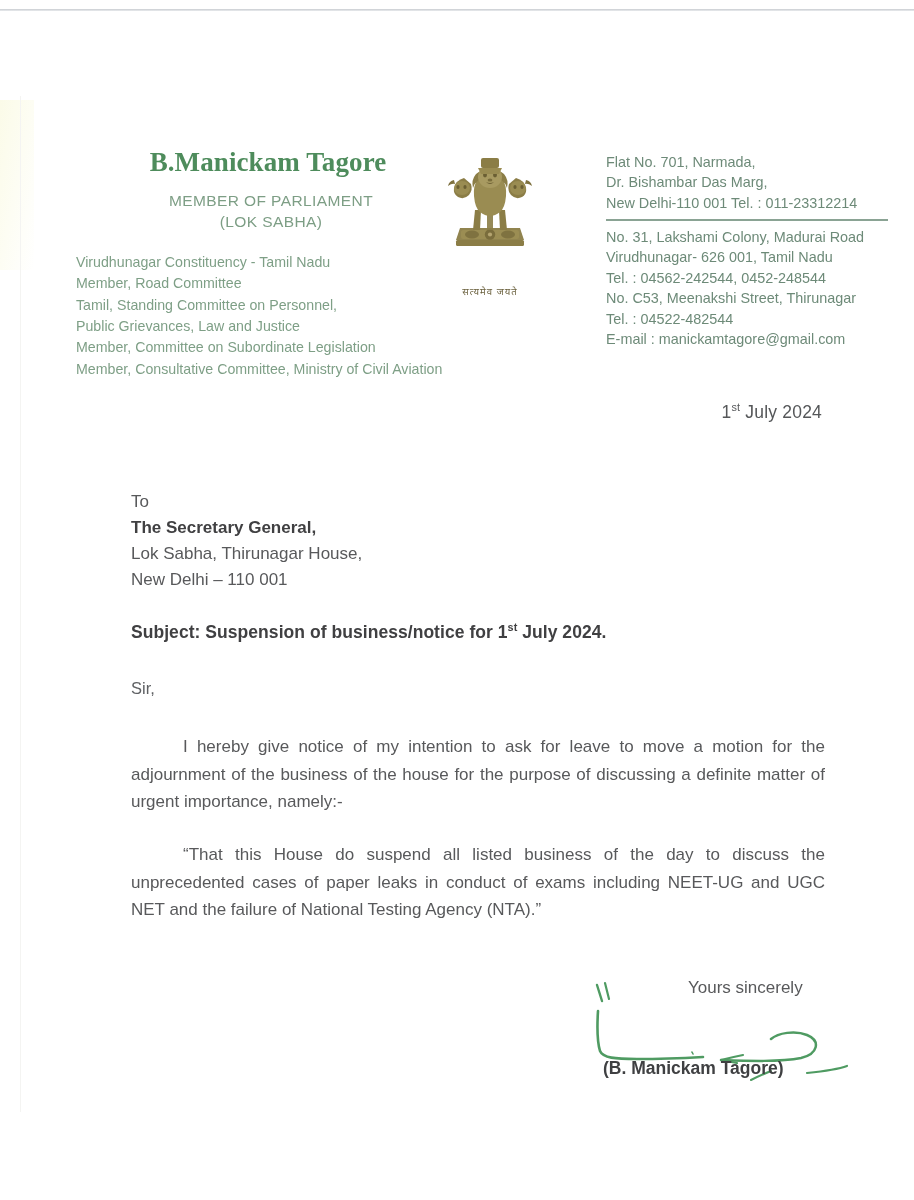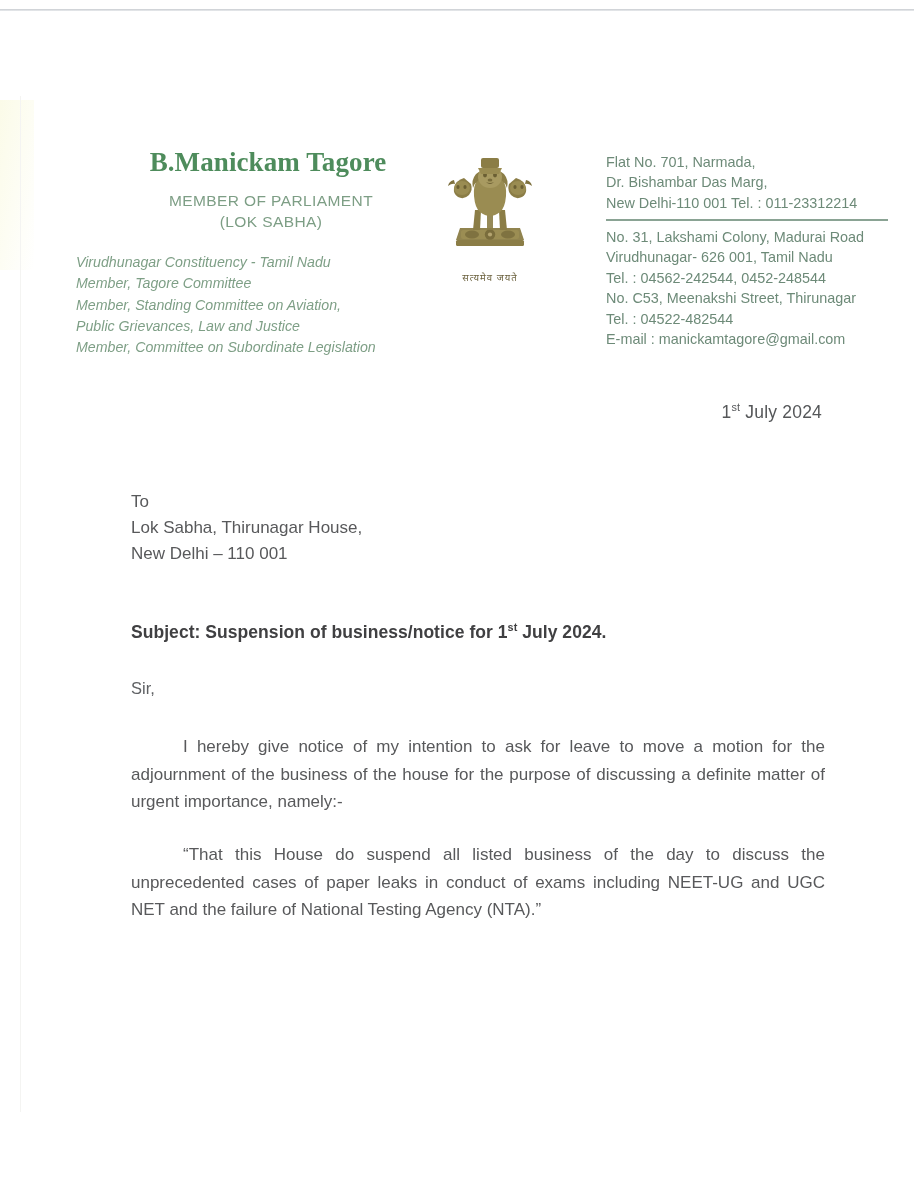--- a/index.html
+++ b/index.html
@@ -76,34 +76,34 @@
     letter-spacing: 0.4px;
     line-height: 1.35;
   }
   .mp-roles {
     margin-top: 19px;
     font-size: 14.2px;
     color: #7e9f86;
     line-height: 1.5;
     text-align: left;
   }
-  .mp-roles div { white-space: nowrap; font-style: italic; }
+  .mp-roles div { white-space: nowrap; }
 
   
   .emblem-wrap {
     position: absolute;
     left: 432px; top: -4px;
     width: 116px;
     text-align: center;
   }
   .emblem-motto {
     font-size: 9.5px;
     color: #6d6340;
     letter-spacing: 1px;
-    margin-top: 1px;
+    margin-top: 15px;
   }
 
   
   .lh-right {
     position: absolute;
     left: 606px; top: 4px;
     width: 286px;
     font-size: 14.4px;
     color: #6d8a78;
     line-height: 1.42;
@@ -208,24 +208,25 @@
   <div class="scan-edge"></div>
 
   <div class="letterhead">
 
     <div class="lh-left">
       <div class="mp-name">B.Manickam Tagore</div>
       <div class="mp-role">MEMBER OF PARLIAMENT</div>
       <div class="mp-house">(LOK SABHA)</div>
       <div class="mp-roles">
         <div>Virudhunagar Constituency - Tamil Nadu</div>
-        <div>Member, Tagore Committee</div>
-        <div>Member, Standing Committee on Aviation,</div>
+        <div>Member, Road Committee</div>
+        <div>Tamil, Standing Committee on Personnel,</div>
         <div>Public Grievances, Law and Justice</div>
         <div>Member, Committee on Subordinate Legislation</div>
+        <div>Member, Consultative Committee, Ministry of Civil Aviation</div>
       </div>
     </div>
 
     <div class="emblem-wrap">
       <svg width="112" height="122" viewBox="0 0 112 122">
         <g fill="#8b7d46">
 
           <rect x="22" y="96" width="68" height="6" rx="1.5"></rect>
           <path d="M26 84 h60 l4 12 H22 Z" opacity="0.95"></path>
           <rect x="27" y="86" width="58" height="9" rx="2" fill="#9b8d53"></rect>
@@ -280,26 +281,51 @@
       <div>No. C53, Meenakshi Street, Thirunagar</div>
       <div>Tel. : 04522-482544</div>
       <div>E-mail : manickamtagore@gmail.com</div>
     </div>
   </div>
 
   <div class="date-line"><span>1</span><sup>st</sup><span> July 2024</span></div>
 
   <div class="addressee">
     <div>To</div>
+    <div class="bold">The Secretary General,</div>
     <div>Lok Sabha, Thirunagar House,</div>
     <div>New Delhi – 110 001</div>
   </div>
 
   <div class="subject"><span>Subject: Suspension of business/notice for 1</span><sup>st</sup><span> July 2024.</span></div>
 
   <div class="salutation">Sir,</div>
 
   <div class="para para-1"><span class="indent"></span><span>I hereby give notice of my intention to ask for leave to move a motion for the adjournment of the business of the house for the purpose of discussing a definite matter of urgent importance, namely:-</span></div>
 
   <div class="para para-2"><span class="indent"></span><span>“That this House do suspend all listed business of the day to discuss the unprecedented cases of paper leaks in conduct of exams including NEET-UG and UGC NET and the failure of National Testing Agency (NTA).”</span></div>
 
+  <div class="sign-block">
+    <div class="yours">Yours sincerely</div>
+
+    <svg class="sig-svg" width="300" height="115" viewBox="0 0 300 115">
+      <g fill="none" stroke="#4f9b62" stroke-linecap="round" stroke-linejoin="round">
+
+        <path d="M22 6 L27 22" stroke-width="2.4"></path>
+        <path d="M30 4 L34 20" stroke-width="2.2"></path>
+
+        <path d="M23 32 C22 48, 22 62, 25 72 C28 79, 40 80, 62 80 C90 80, 110 79, 128 78" stroke-width="2.6"></path>
+
+        <path d="M168 76 C158 78, 150 80, 146 81 C150 82, 156 83, 162 84" stroke-width="2.2"></path>
+
+        <path d="M146 81 C175 82, 205 83, 226 79 C243 75, 246 62, 232 56 C220 51, 203 54, 196 60" stroke-width="2.5"></path>
+
+        <path d="M232 94 C252 92, 264 90, 272 87" stroke-width="2.2"></path>
+        <path d="M196 92 C186 96, 180 99, 176 101" stroke-width="2.0"></path>
+
+        <path d="M117 73 l1 2" stroke-width="1.6"></path>
+      </g>
+    </svg>
+
+    <div class="sig-name">(B. Manickam Tagore)</div>
+  </div>
 
 </div>
 
 </body></html>

